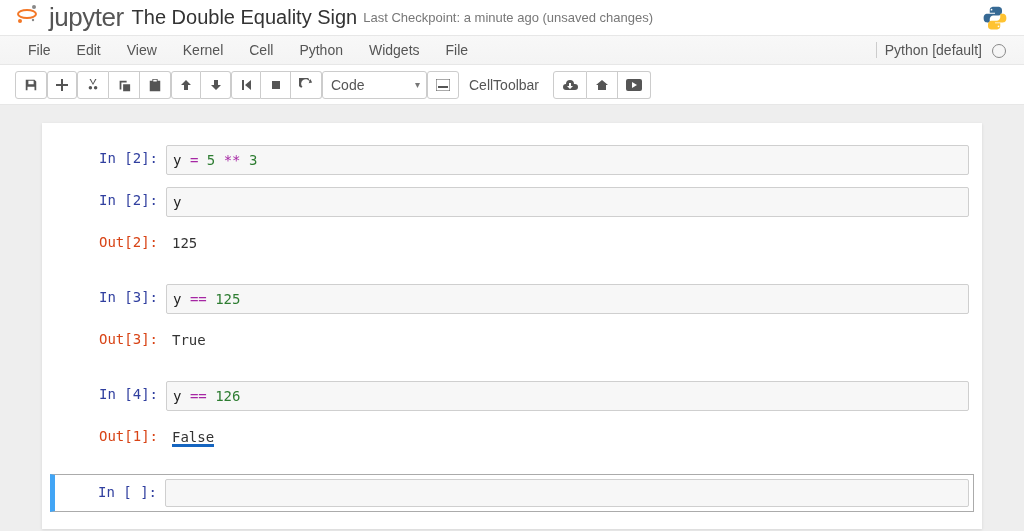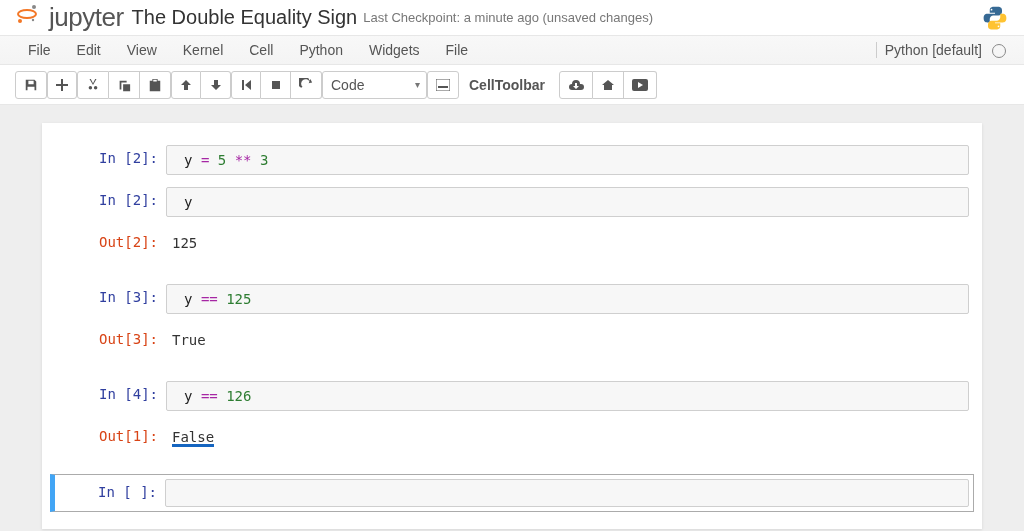--- a/index.html
+++ b/index.html
@@ -121,21 +121,20 @@
     content: "▾";
     position: absolute;
     right: 6px;
     color: #777;
     font-size: 10px;
   }
   .celltoolbar-label {
     font-size: 14px;
     color: #555;
     padding: 0 14px 0 10px;
-    font-weight: bold;
   }
   .notebook-area {
     background: #eee;
     min-height: 460px;
     padding: 18px 0 50px;
   }
   .notebook-container {
     background: #fff;
     width: 940px;
     margin: 0 auto;
@@ -156,21 +155,21 @@
     padding: 5px 8px 5px 0;
     flex-shrink: 0;
   }
   .in-prompt { color: #303F9F; }
   .out-prompt { color: #D84315; }
   .input-area {
     flex: 1;
     background: #f7f7f7;
     border: 1px solid #cfcfcf;
     border-radius: 2px;
-    padding: 5px 17px;
+    padding: 5px 6px;
     font-family: Menlo, Monaco, Consolas, monospace;
     font-size: 14px;
     min-height: 28px;
     line-height: 18px;
   }
   .output-area {
     flex: 1;
     padding: 5px 6px;
     font-family: Menlo, Monaco, Consolas, monospace;
     font-size: 14px;

